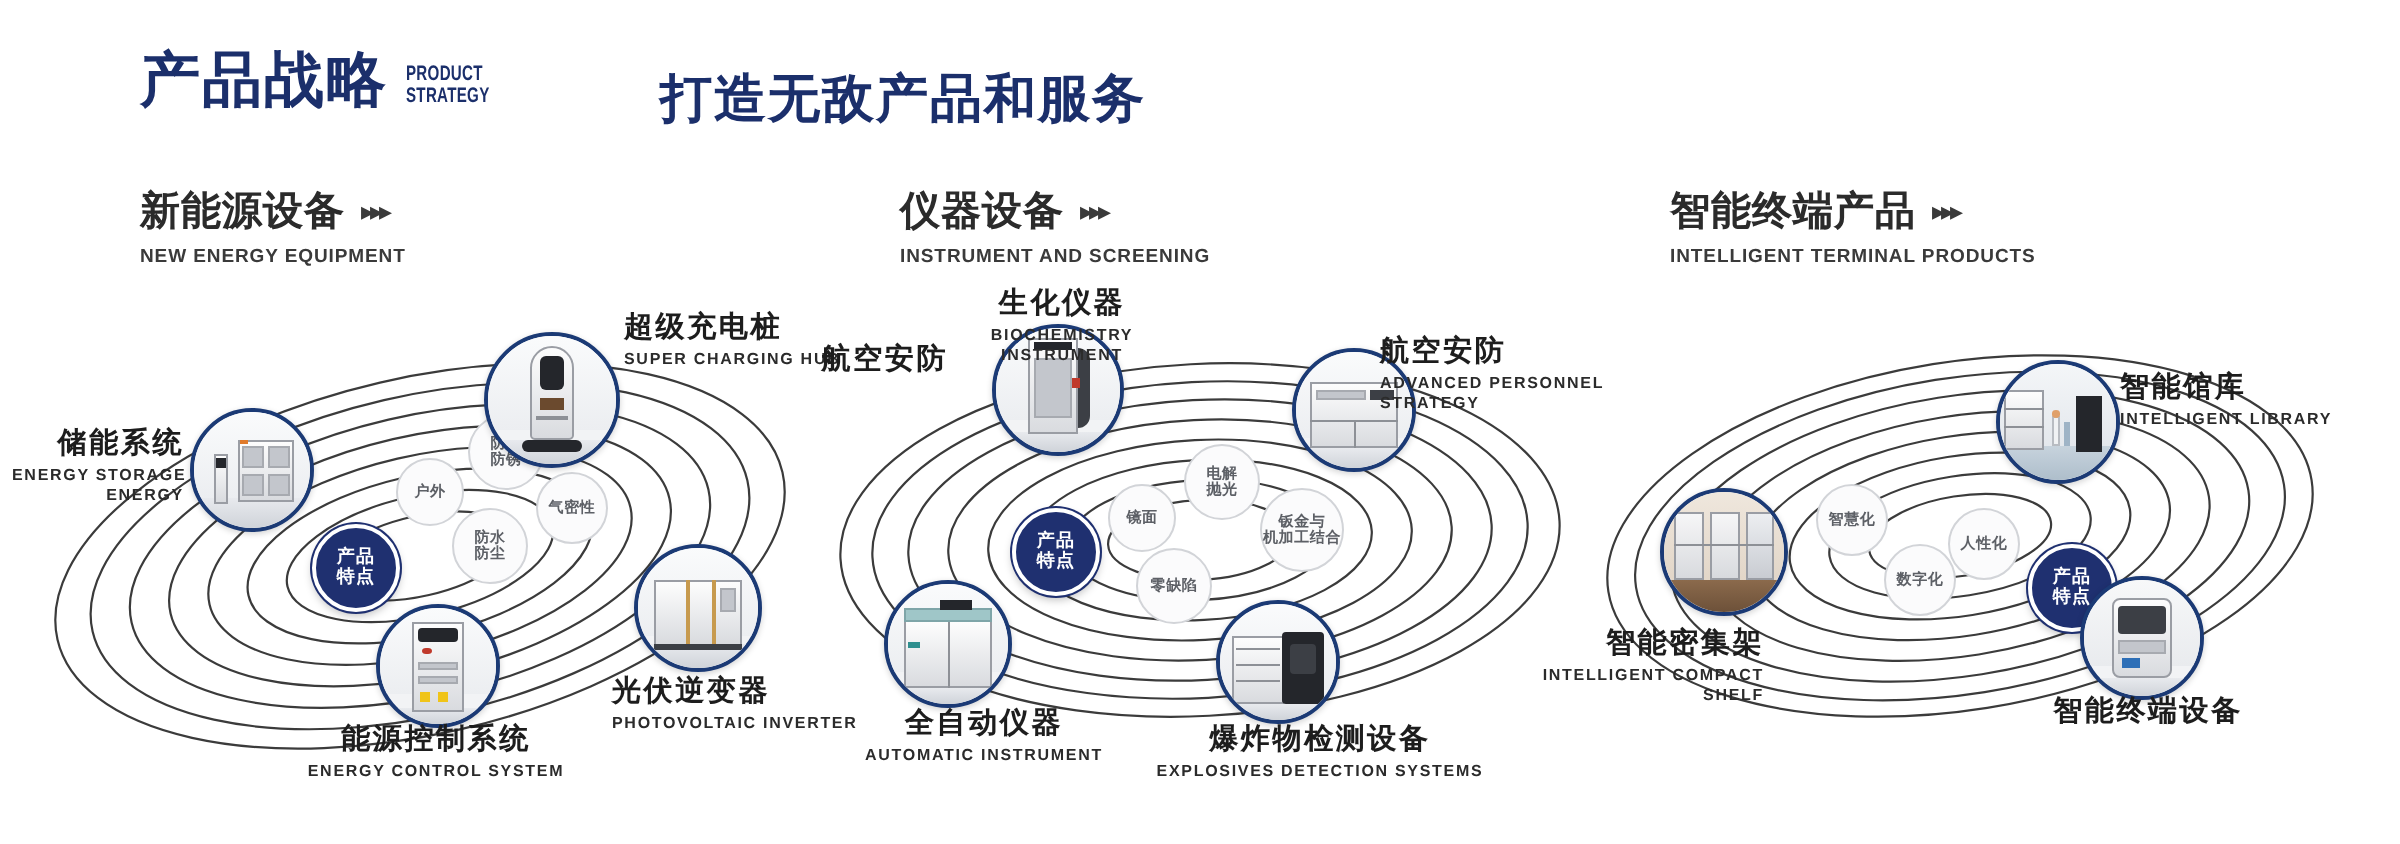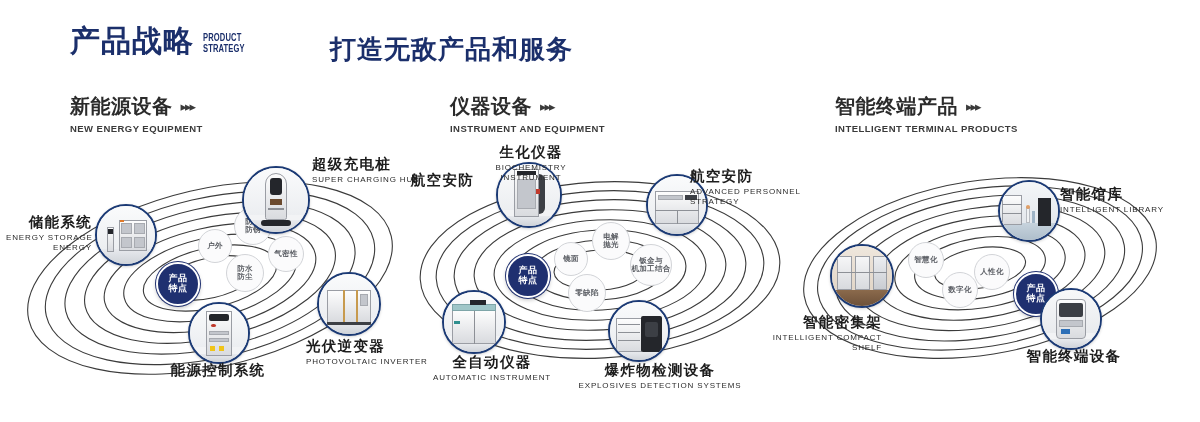--- a/index.html
+++ b/index.html
@@ -64,21 +64,21 @@
   }
   .node .shot { position: absolute; inset: 0; }
 
   
   .cap { position: absolute; white-space: nowrap; }
   .cap .cn {
     font-size: 14.5px; font-weight: 700; color: #1d1d1d;
     letter-spacing: 1.3px; line-height: 1.15;
   }
   .cap .en {
-    font-size: 8px; font-weight: 400; color: #2b2b2b;
+    font-size: 8px; font-weight: 700; color: #2b2b2b;
     letter-spacing: .85px; line-height: 1.35; margin-top: 2px;
   }
   .cap.right { text-align: right; }
   .cap.center { text-align: center; }
 
   
   .bub {
     position: absolute; border-radius: 50%;
     display: flex; align-items: center; justify-content: center;
     text-align: center; line-height: 1.08;
@@ -128,21 +128,21 @@
   <div>
     <span class="cn">新能源设备</span><span class="arrows">▸▸▸</span>
   </div>
   <div class="en">NEW ENERGY EQUIPMENT</div>
 </div>
 
 <div class="sec-head" style="left:450px; top:96px;">
   <div>
     <span class="cn">仪器设备</span><span class="arrows">▸▸▸</span>
   </div>
-  <div class="en">INSTRUMENT AND EQUIPMENT</div>
+  <div class="en">INSTRUMENT AND SCREENING</div>
 </div>
 
 <div class="sec-head" style="left:835px; top:96px;">
   <div>
     <span class="cn">智能终端产品</span><span class="arrows">▸▸▸</span>
   </div>
   <div class="en">INTELLIGENT TERMINAL PRODUCTS</div>
 </div>
 
 <div class="group" style="left:10px;">
@@ -246,20 +246,21 @@
       <div class="darker" style="left:33%; top:18%; width:34%; height:11%; border-radius:2px;"></div>
       <div style="position:absolute;left:36%;top:34%;width:8%;height:6%;background:#c0392b;border-radius:50%;"></div>
       <div class="panel" style="left:33%; top:46%; width:34%; height:8%;"></div>
       <div class="panel" style="left:33%; top:58%; width:34%; height:8%;"></div>
       <div style="position:absolute;left:34%;top:72%;width:9%;height:9%;background:#f0c419;"></div>
       <div style="position:absolute;left:50%;top:72%;width:9%;height:9%;background:#f0c419;"></div>
     </div>
   </div>
   <div class="cap center" style="left:108px; top:212px; width:200px;">
     <div class="cn">能源控制系统</div>
+    <div class="en">ENERGY CONTROL SYSTEM</div>
   </div>
 </div>
 
 <div class="group" style="left:400px;">
   <div class="orbit-wrap">
     <svg class="orbit-svg" width="400" height="250" viewBox="0 0 400 250">
       <g transform="translate(200,120) rotate(-3)" fill="none" stroke="#3b3b3b" stroke-width="1.1">
         <ellipse rx="46" ry="20"></ellipse>
         <ellipse rx="66" ry="30"></ellipse>
         <ellipse rx="86" ry="40"></ellipse>

